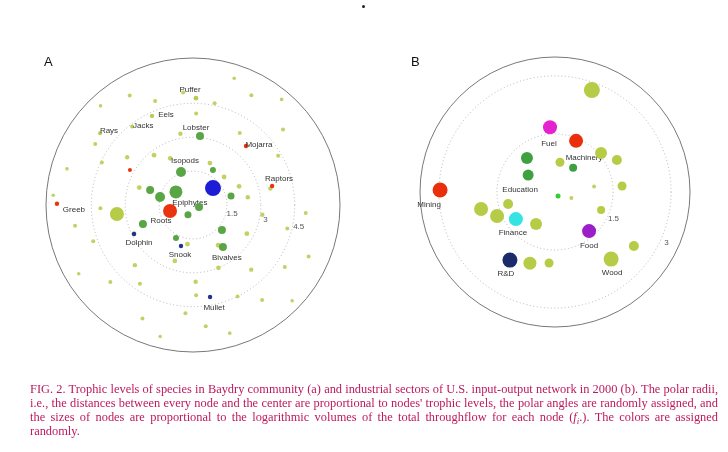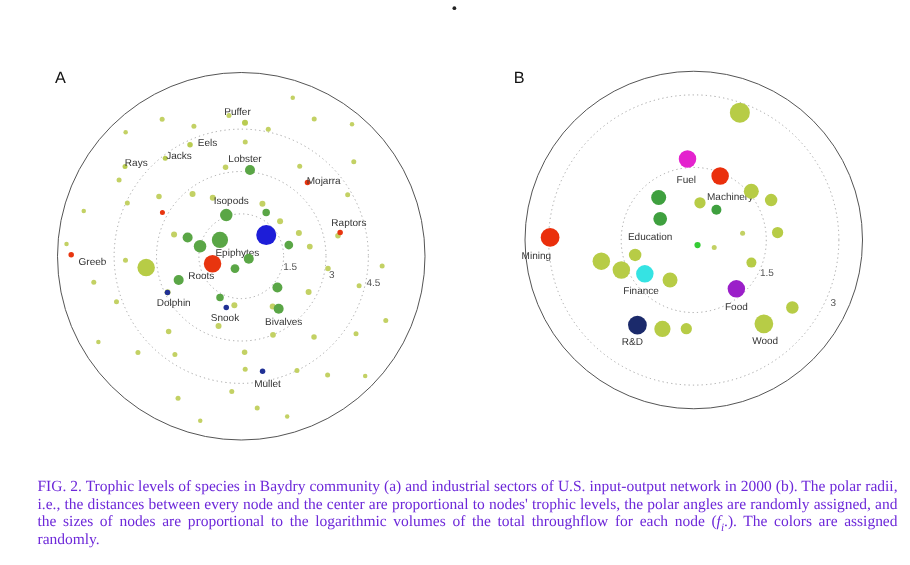--- a/index.html
+++ b/index.html
@@ -8,21 +8,21 @@
     font-family:"Liberation Sans", sans-serif;
   }
   .figure-wrap{position:absolute;left:0;top:0;width:728px;height:368px;}
   svg text{font-family:"Liberation Sans", sans-serif;}
   .node-label{font-size:8px;fill:#333;}
   .ring-label{font-size:8px;fill:#555;}
   .panel-letter{font-size:13px;fill:#111;}
   .caption{
     position:absolute;left:30px;top:382px;width:688px;margin:0;
     font-family:"Liberation Serif", serif;font-size:12.4px;line-height:1.13;
-    color:#6d28d9;text-align:justify;
+    color:#be185d;text-align:justify;
   }
   .caption sub{font-size:9px;line-height:0;}
   .artifact-dot{position:absolute;left:362px;top:5px;width:3px;height:3px;border-radius:50%;background:#222;}
 </style>
 </head>
 <body>
 
 <div class="artifact-dot"></div>
 
 <div class="figure-wrap">

